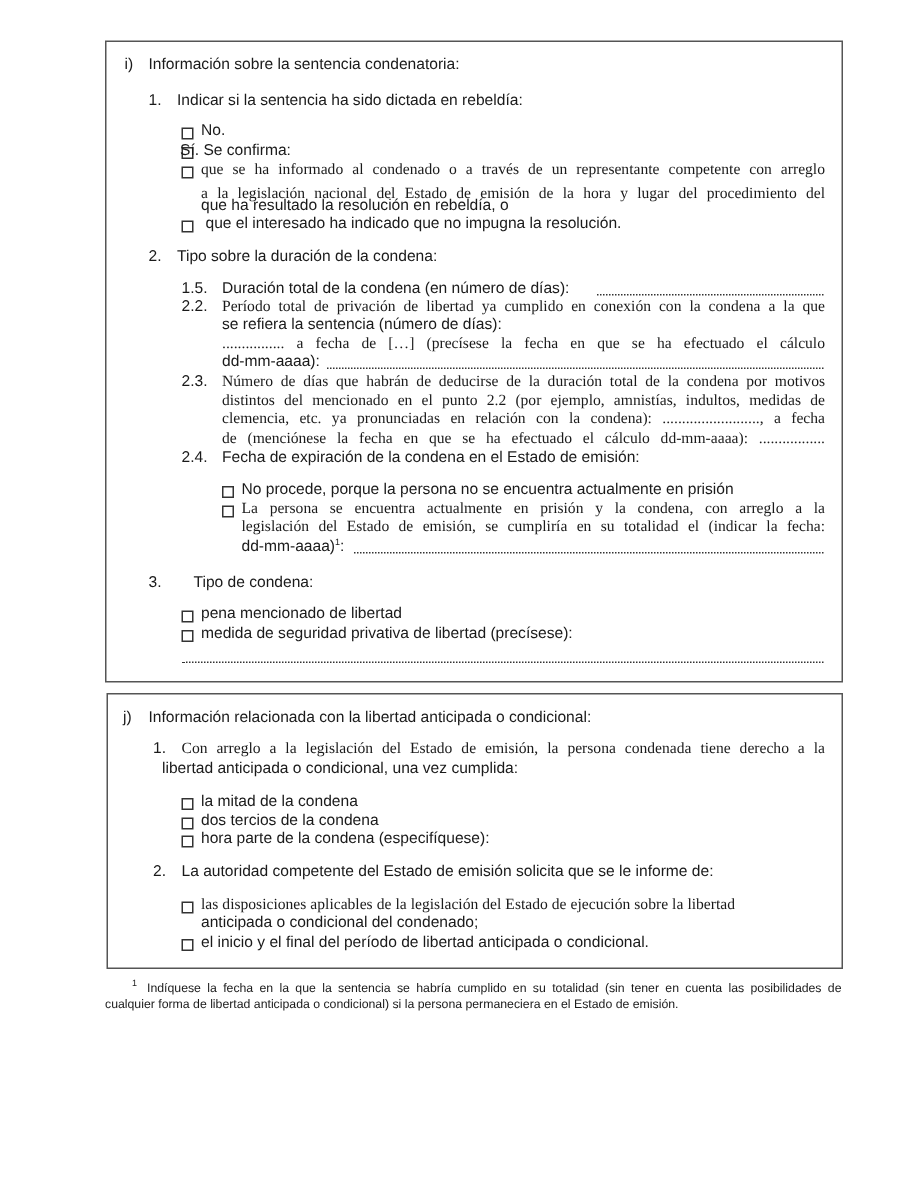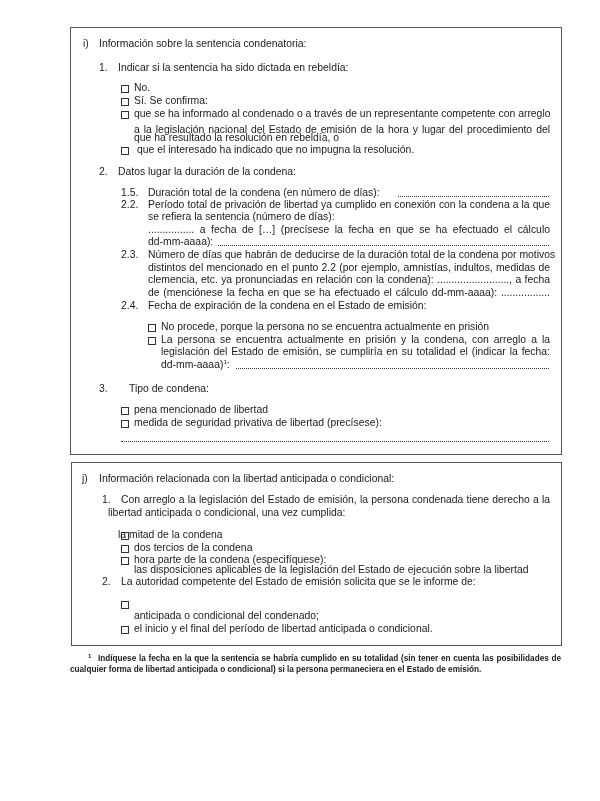--- a/index.html
+++ b/index.html
@@ -2,51 +2,51 @@
 <html><head>
 <meta charset="utf-8">
 <style>
   html, body { margin:0; padding:0; background:#ffffff; }
   body { width:600px; height:801px; position:relative; overflow:hidden;
          font-family:"Liberation Sans", sans-serif; color:#1a1a1a; font-size:10.4px; line-height:12.6px; }
   .box { position:absolute; border:1.5px solid #555; box-sizing:border-box; }
   #box-i { left:70px; top:27px; width:492px; height:428px; }
   #box-j { left:71px; top:462px; width:491px; height:184px; }
   .ln { position:absolute; white-space:nowrap; }
-  .just { position:absolute; text-align:justify; text-align-last:justify; white-space:nowrap; }
+  .just { position:absolute; text-align:justify; text-align-last:justify; white-space:nowrap;font-family:Liberation Serif, serif; }
   .cb { position:absolute; width:8px; height:8px; border:1px solid #333; box-sizing:border-box; }
   .dots { position:absolute; border-bottom:1px dotted #333; height:0; }
   sup { font-size:6px; vertical-align:top; line-height:6px; }
-  .fn { position:absolute; font-size:8.2px; line-height:11px; white-space:nowrap;font-weight:bold; }
+  .fn { position:absolute; font-size:8.2px; line-height:11px; white-space:nowrap; }
 </style>
 </head>
 <body>
 
 <div id="box-i" class="box"></div>
 <div id="box-j" class="box"></div>
 
 <span class="ln" style="left:83px;top:38px">i)</span>
 <span class="ln" style="left:99px;top:38px">Información sobre la sentencia condenatoria:</span>
 
 <span class="ln" style="left:99px;top:62px">1.</span>
 <span class="ln" style="left:118px;top:62px">Indicar si la sentencia ha sido dictada en rebeldía:</span>
 
 <div class="cb" style="left:121px;top:85px"></div>
 <span class="ln" style="left:134px;top:82px">No.</span>
 <div class="cb" style="left:121px;top:98px"></div>
-<span class="ln" style="left:134px;top:95px">Sí. Se confirma:</span>
+<span class="ln" style="left:120px;top:95px">Sí. Se confirma:</span>
 <div class="cb" style="left:121px;top:111px"></div>
 <span class="just" style="left:134px;top:108px;width:416px">que se ha informado al condenado o a través de un representante competente con arreglo</span>
 <span class="just" style="left:134px;top:124px;width:416px">a la legislación nacional del Estado de emisión de la hora y lugar del procedimiento del</span>
 <span class="ln" style="left:134px;top:132px">que ha resultado la resolución en rebeldía, o</span>
 <div class="cb" style="left:121px;top:147px"></div>
 <span class="ln" style="left:137px;top:144px">que el interesado ha indicado que no impugna la resolución.</span>
 
 <span class="ln" style="left:99px;top:166px">2.</span>
-<span class="ln" style="left:118px;top:166px">Datos lugar la duración de la condena:</span>
+<span class="ln" style="left:118px;top:166px">Tipo sobre la duración de la condena:</span>
 
 <span class="ln" style="left:121px;top:187px">1.5.</span>
 <span class="ln" style="left:148px;top:187px">Duración total de la condena (en número de días):</span>
 <div class="dots" style="left:398px;top:196px;width:151px"></div>
 
 <span class="ln" style="left:121px;top:199px">2.2.</span>
 <span class="just" style="left:148px;top:199px;width:402px">Período total de privación de libertad ya cumplido en conexión con la condena a la que</span>
 <span class="ln" style="left:148px;top:211px">se refiera la sentencia (número de días):</span>
 <span class="just" style="left:148px;top:224px;width:402px">................ a fecha de […] (precísese la fecha en que se ha efectuado el cálculo</span>
 <span class="ln" style="left:148px;top:236px">dd-mm-aaaa):</span>
@@ -78,30 +78,30 @@
 <div class="dots" style="left:121px;top:441px;width:428px"></div>
 
 <span class="ln" style="left:82px;top:473px">j)</span>
 <span class="ln" style="left:99px;top:473px">Información relacionada con la libertad anticipada o condicional:</span>
 
 <span class="ln" style="left:102px;top:494px">1.</span>
 <span class="just" style="left:121px;top:494px;width:429px">Con arreglo a la legislación del Estado de emisión, la persona condenada tiene derecho a la</span>
 <span class="ln" style="left:108px;top:507px">libertad anticipada o condicional, una vez cumplida:</span>
 
 <div class="cb" style="left:121px;top:532px"></div>
-<span class="ln" style="left:118px;top:529px">la mitad de la condena</span>
+<span class="ln" style="left:134px;top:529px">la mitad de la condena</span>
 <div class="cb" style="left:121px;top:545px"></div>
 <span class="ln" style="left:134px;top:542px">dos tercios de la condena</span>
 <div class="cb" style="left:121px;top:557px"></div>
 <span class="ln" style="left:134px;top:554px">hora parte de la condena (especifíquese):</span>
 
 <span class="ln" style="left:102px;top:576px">2.</span>
 <span class="ln" style="left:121px;top:576px">La autoridad competente del Estado de emisión solicita que se le informe de:</span>
 
 <div class="cb" style="left:121px;top:601px"></div>
-<span class="just" style="left:134px;top:564px;width:356px">las disposiciones aplicables de la legislación del Estado de ejecución sobre la libertad</span>
+<span class="just" style="left:134px;top:598px;width:356px">las disposiciones aplicables de la legislación del Estado de ejecución sobre la libertad</span>
 <span class="ln" style="left:134px;top:610px">anticipada o condicional del condenado;</span>
 <div class="cb" style="left:121px;top:626px"></div>
 <span class="ln" style="left:134px;top:623px">el inicio y el final del período de libertad anticipada o condicional.</span>
 
 <span class="fn" style="left:88px;top:651px;font-size:6px">1</span>
 <span class="fn" style="left:98px;top:653px;width:463px;text-align:justify;text-align-last:justify">Indíquese la fecha en la que la sentencia se habría cumplido en su totalidad (sin tener en cuenta las posibilidades de</span>
 <span class="fn" style="left:70px;top:664px">cualquier forma de libertad anticipada o condicional) si la persona permaneciera en el Estado de emisión.</span>
 
 </body></html>

